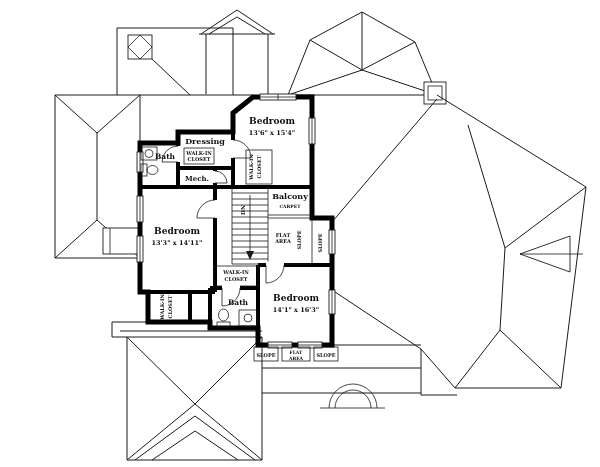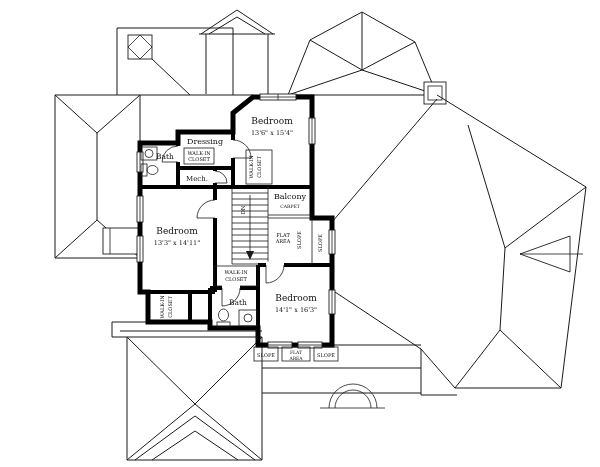--- a/index.html
+++ b/index.html
@@ -1,18 +1,18 @@
 <!DOCTYPE html>
 <html><head>
 <meta charset="utf-8">
 <style>
   html,body { margin:0; padding:0; background:#ffffff; }
   #canvas {
     position:relative; width:600px; height:467px; background:#ffffff;
-    font-family:"Liberation Sans", sans-serif; overflow:hidden;
+    font-family:"Liberation Sans", sans-serif; overflow:hidden;font-weight:bold;
   }
   svg { display:block; }
   .ln   { stroke:#1b1b1b; stroke-width:1;   fill:none; }
   .thin { stroke:#1b1b1b; stroke-width:0.8; fill:none; }
   .wall { stroke:#000000; stroke-width:5;   fill:none; }
   .wallin { stroke:#000000; stroke-width:4; fill:none; }
   .wht  { fill:#ffffff; stroke:#1b1b1b; stroke-width:0.9; }
   .gap  { fill:#ffffff; stroke:none; }
   .txt  { fill:#101010; font-family:"DejaVu Serif", serif; }
   .mid  { text-anchor:middle; }

